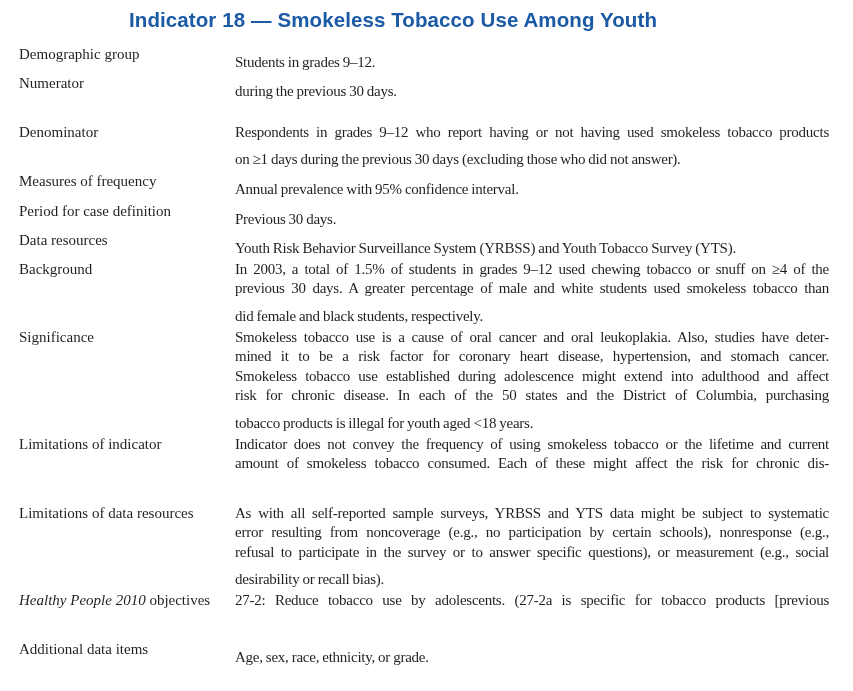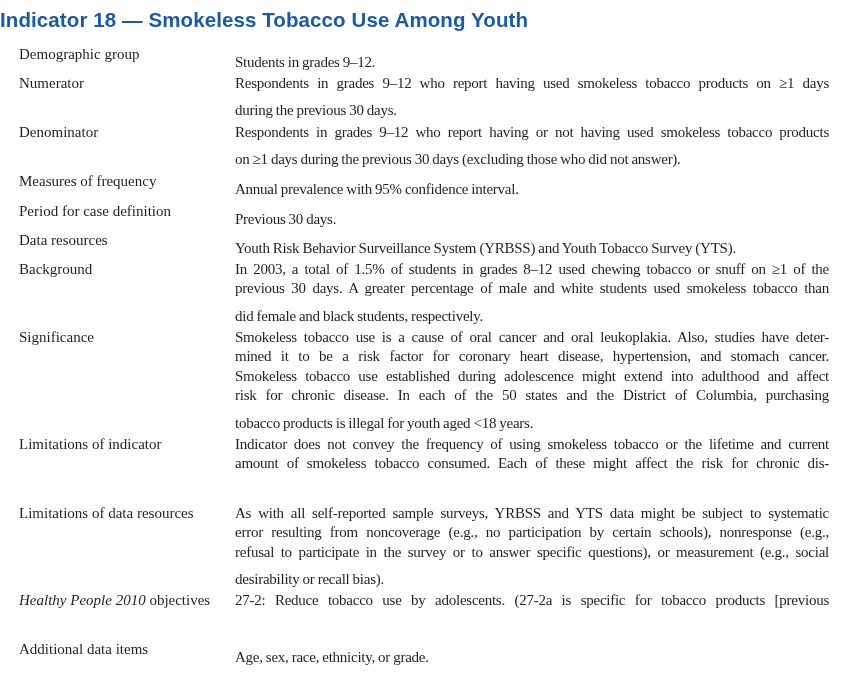--- a/index.html
+++ b/index.html
@@ -13,20 +13,21 @@
       overflow: hidden;
       position: relative;
       color: #231f20;
       font-family: "Liberation Serif", "DejaVu Serif", serif;
     }
     .page-title {
       position: absolute;
       top: 6px;
       left: 0;
       width: 786px;
+      text-align: center;
       font-family: "Liberation Sans", "DejaVu Sans", sans-serif;
       font-weight: bold;
       font-size: 20.5px;
       color: #1b5aa5;
       letter-spacing: 0.1px;
       line-height: 28px;
     }
     .rows {
       position: absolute;
       left: 19px;
@@ -82,21 +83,20 @@
   <div class="row" style="top:0px;">
     <div class="row-label">Demographic group</div>
     <div class="row-value">
       <span class="ln last">Students in grades 9–12.</span>
     </div>
   </div>
 
   <div class="row" style="top:29px;">
     <div class="row-label">Numerator</div>
     <div class="row-value">
-      <span class="ln">Respondents in grades 9–12 who report having used smokeless tobacco products on ≥1 days</span>
       <span class="ln last">during the previous 30 days.</span>
     </div>
   </div>
 
   <div class="row" style="top:78px;">
     <div class="row-label">Denominator</div>
     <div class="row-value">
       <span class="ln">Respondents in grades 9–12 who report having or not having used smokeless tobacco products</span>
       <span class="ln last">on ≥1 days during the previous 30 days (excluding those who did not answer).</span>
     </div>
@@ -119,21 +119,21 @@
   <div class="row" style="top:186px;">
     <div class="row-label">Data resources</div>
     <div class="row-value">
       <span class="ln last">Youth Risk Behavior Surveillance System (YRBSS) and Youth Tobacco Survey (YTS).</span>
     </div>
   </div>
 
   <div class="row" style="top:215px;">
     <div class="row-label">Background</div>
     <div class="row-value">
-      <span class="ln">In 2003, a total of 1.5% of students in grades 8–12 used chewing tobacco or snuff on ≥1 of the</span>
+      <span class="ln">In 2003, a total of 1.5% of students in grades 9–12 used chewing tobacco or snuff on ≥4 of the</span>
       <span class="ln">previous 30 days. A greater percentage of male and white students used smokeless tobacco than</span>
       <span class="ln last">did female and black students, respectively.</span>
     </div>
   </div>
 
   <div class="row" style="top:283px;">
     <div class="row-label">Significance</div>
     <div class="row-value">
       <span class="ln">Smokeless tobacco use is a cause of oral cancer and oral leukoplakia. Also, studies have deter-</span>
       <span class="ln">mined it to be a risk factor for coronary heart disease, hypertension, and stomach cancer.</span>

